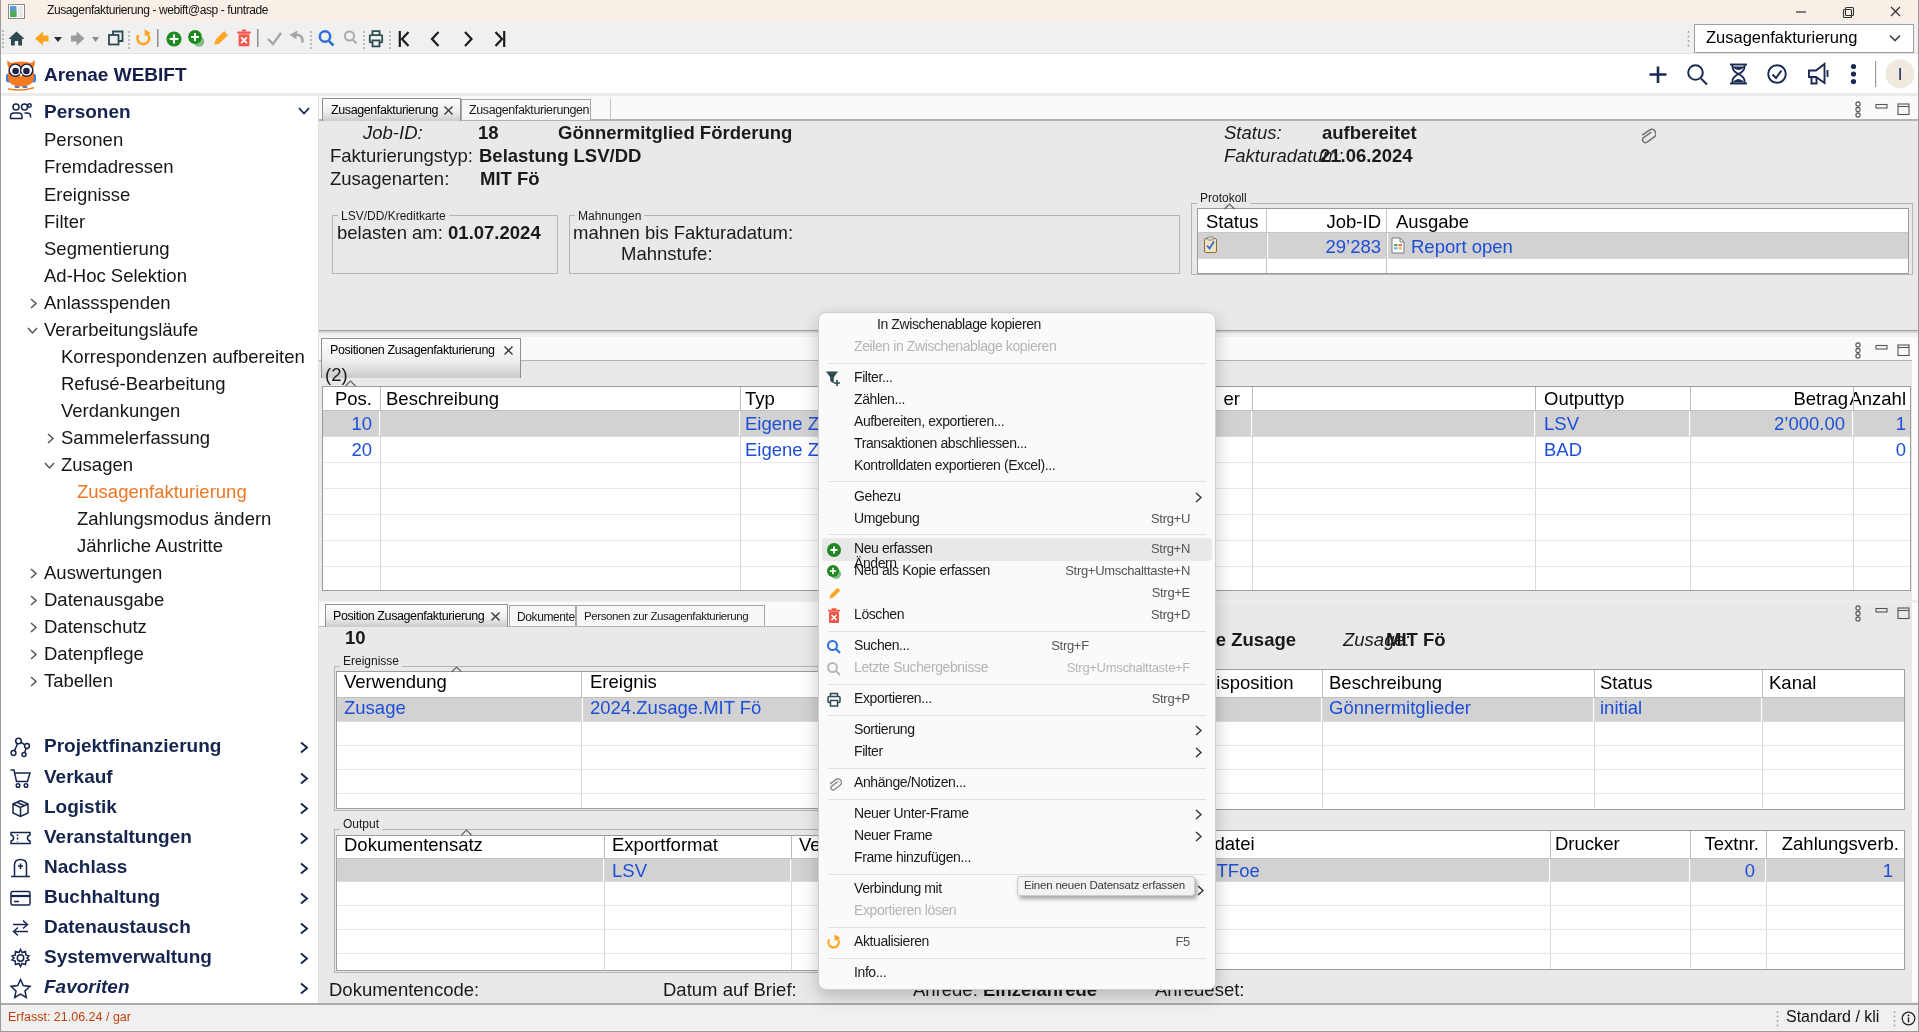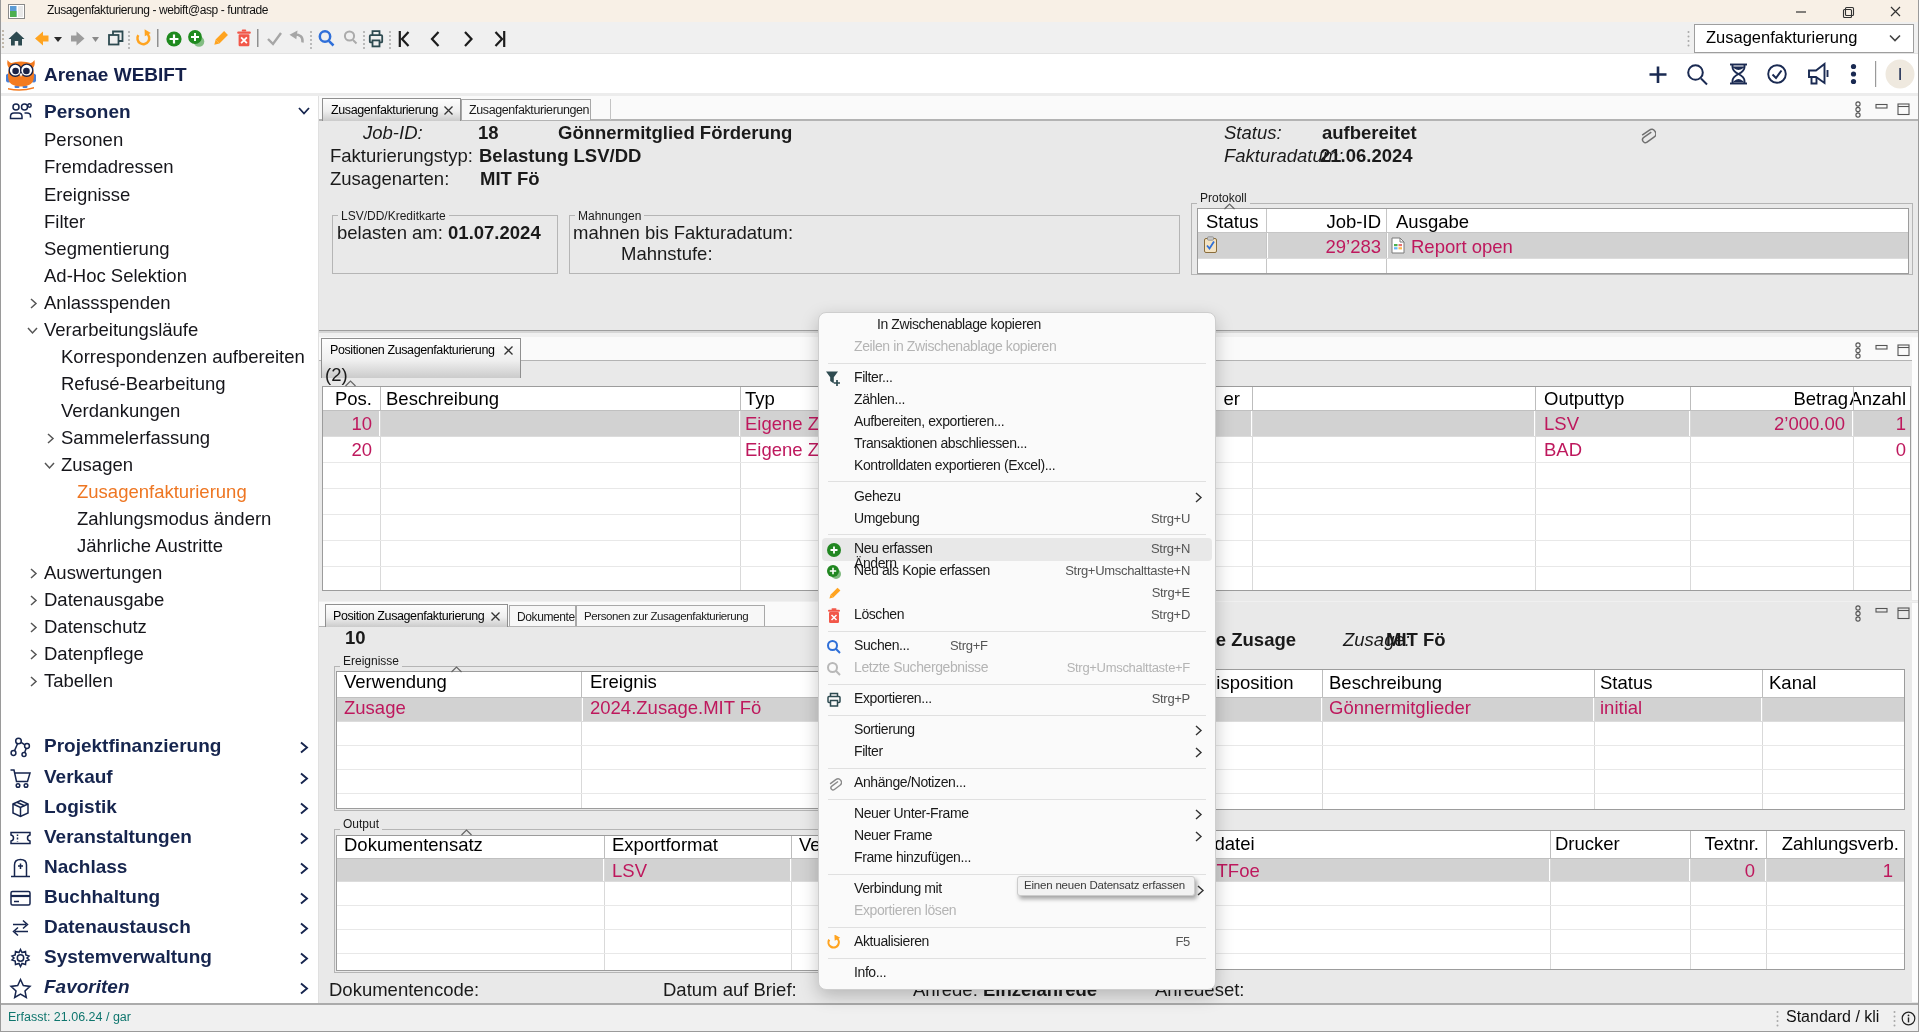--- a/index.html
+++ b/index.html
@@ -6,21 +6,21 @@
   html,body { width:1919px; height:1032px; overflow:hidden; }
   body { font-family:"Liberation Sans", sans-serif; position:relative; background:#f0f0f0; color:#1a1a1a; }
   .abs { position:absolute; }
   .it { font-style:italic;margin-left:33px; }
   .b { font-weight:bold; }
   .lbl { font-size:18.5px; white-space:nowrap; }
   .nav-item { position:absolute; font-size:18.5px; color:#15151a; white-space:nowrap; }
   .nav-bold { position:absolute; font-size:19px; font-weight:bold; color:#16254e; white-space:nowrap; }
   .grid { position:absolute; background:#fff; border:1px solid #9c9c9c; }
   .gh { position:absolute; font-size:18.5px; color:#000; white-space:nowrap; }
-  .cell { position:absolute; font-size:18.5px; color:#be185d; white-space:nowrap; }
+  .cell { position:absolute; font-size:18.5px; color:#1d4ed8; white-space:nowrap; }
   .hl { position:absolute; background:#d2d2d2; }
   .fs { position:absolute; border:1px solid #b5b5b5; }
   .fsl { position:absolute; font-size:12px; background:#e9e9e9; padding:0 3px; white-space:nowrap; color:#1a1a1a; }
   .tab-act { position:absolute; background:linear-gradient(#fdfdfd,#efefef 55%,#cbcbcb); border:1px solid #8f8f8f; border-bottom:none; font-size:12.5px; letter-spacing:-0.4px; color:#000; white-space:nowrap; }
   .tab-ina { position:absolute; background:#f7f7f7; border:1px solid #a8a8a8; border-bottom:none; font-size:12.5px; letter-spacing:-0.4px; color:#1a1a1a; white-space:nowrap; overflow:hidden; }
   .mi { position:absolute; font-size:14px; letter-spacing:-0.4px; color:#191919; white-space:nowrap; }
   .mi-dis { color:#b4b4b4; }
   .msc { position:absolute; font-size:13px; letter-spacing:-0.3px; color:#555; white-space:nowrap; }
 </style>
 </head>
@@ -667,21 +667,21 @@
 <div class="abs" style="left:604px;top:836px;width:1px;height:22px;background:#bdbdbd;"></div>
 <div class="abs" style="left:791px;top:836px;width:1px;height:22px;background:#bdbdbd;"></div>
 <div class="abs" style="left:1322px;top:670px;width:1px;height:27px;background:#bdbdbd;"></div>
 <div class="abs" style="left:1594px;top:670px;width:1px;height:27px;background:#bdbdbd;"></div>
 <div class="abs" style="left:1762px;top:670px;width:1px;height:27px;background:#bdbdbd;"></div>
 <div class="abs" style="left:1550px;top:831px;width:1px;height:27px;background:#bdbdbd;"></div>
 <div class="abs" style="left:1690px;top:831px;width:1px;height:27px;background:#bdbdbd;"></div>
 <div class="abs" style="left:1766px;top:831px;width:1px;height:27px;background:#bdbdbd;"></div>
 
 <div class="abs" style="left:0;top:1003px;width:1919px;height:29px;background:#f0f0f0;border-top:2px solid #ababab;"></div>
-<div class="abs" style="left:8px;top:1010px;font-size:12.5px;color:#0f766e;">Erfasst: 21.06.24 / gar</div>
+<div class="abs" style="left:8px;top:1010px;font-size:12.5px;color:#c2410c;">Erfasst: 21.06.24 / gar</div>
 <div class="abs" id="sbright">
   <svg class="abs" style="left:1776px;top:1010px;" width="3" height="18">
       <g fill="#a8a8a8">
         <circle cx="1.5" cy="2" r="1"></circle>
         <circle cx="1.5" cy="6.5" r="1"></circle>
         <circle cx="1.5" cy="11" r="1"></circle>
         <circle cx="1.5" cy="15.5" r="1"></circle>
       </g>
     </svg>
   <div class="abs" style="left:1786px;top:1008px;font-size:16px;color:#111;white-space:nowrap;">Standard / kli</div>
@@ -754,21 +754,21 @@
 <div class="mi" style="left:854px;top:606px;">Löschen</div>
 <div class="msc" style="left:950px;top:607px;width:240px;text-align:right;">Strg+D</div>
 <div class="abs" style="left:828px;top:631px;width:378px;height:1px;background:#e0e0e0;"></div>
 <svg class="abs" style="left:826px;top:639px;" width="16" height="16" viewBox="0 0 16 16">
       <g stroke="#2e6fd8" fill="none" stroke-width="2">
         <circle cx="6.5" cy="6.5" r="4.5"></circle>
         <line x1="9.8" y1="9.8" x2="14" y2="14"></line>
       </g>
     </svg>
 <div class="mi" style="left:854px;top:637px;">Suchen...</div>
-<div class="msc" style="left:950px;top:638px;width:240px;text-align:left;">Strg+F</div>
+<div class="msc" style="left:950px;top:638px;width:240px;text-align:center;">Strg+F</div>
 <svg class="abs" style="left:826px;top:661px;" width="16" height="16" viewBox="0 0 16 16">
       <g stroke="#b8b8b8" fill="none" stroke-width="2">
         <circle cx="6.5" cy="6.5" r="4.5"></circle>
         <line x1="9.8" y1="9.8" x2="14" y2="14"></line>
       </g>
     </svg>
 <div class="mi mi-dis" style="left:854px;top:659px;">Letzte Suchergebnisse</div>
 <div class="msc" style="left:950px;top:660px;width:240px;text-align:right;color:#b4b4b4;">Strg+Umschalttaste+F</div>
 <div class="abs" style="left:828px;top:684px;width:378px;height:1px;background:#e0e0e0;"></div>
 <svg class="abs" style="left:826px;top:692px;" width="16" height="16" viewBox="0 0 16 16">

